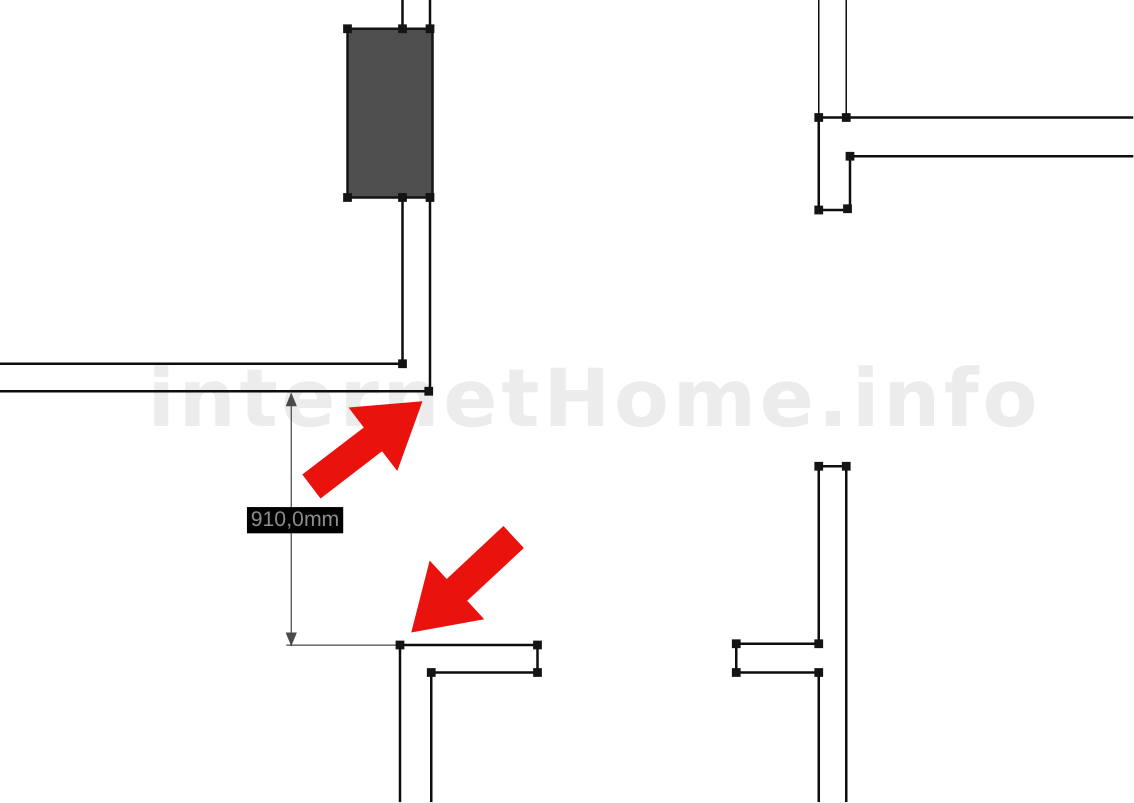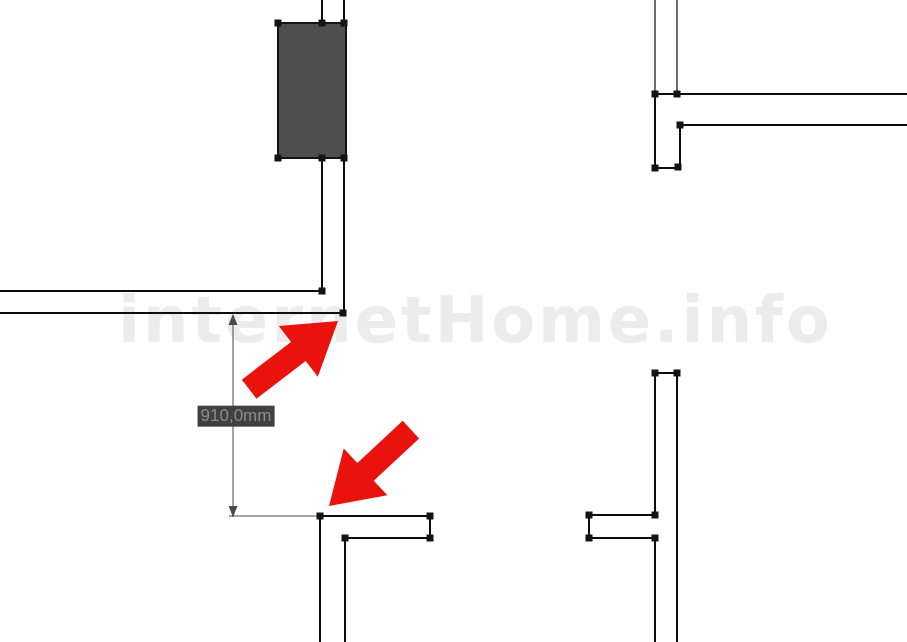--- a/index.html
+++ b/index.html
@@ -30,21 +30,21 @@
   }
   svg.plan {
     position: absolute;
     left: 0;
     top: 0;
     z-index: 2;
   }
   .dim-label {
     position: absolute;
     transform: translate(-50%, -50%);
-    background: #404040;
+    background: #000000;
     padding: 1px 3px;
     font-size: 17px;
     line-height: 1.1;
     white-space: nowrap;
     z-index: 3;
   }
 </style>
 </head>
 <body>
 

